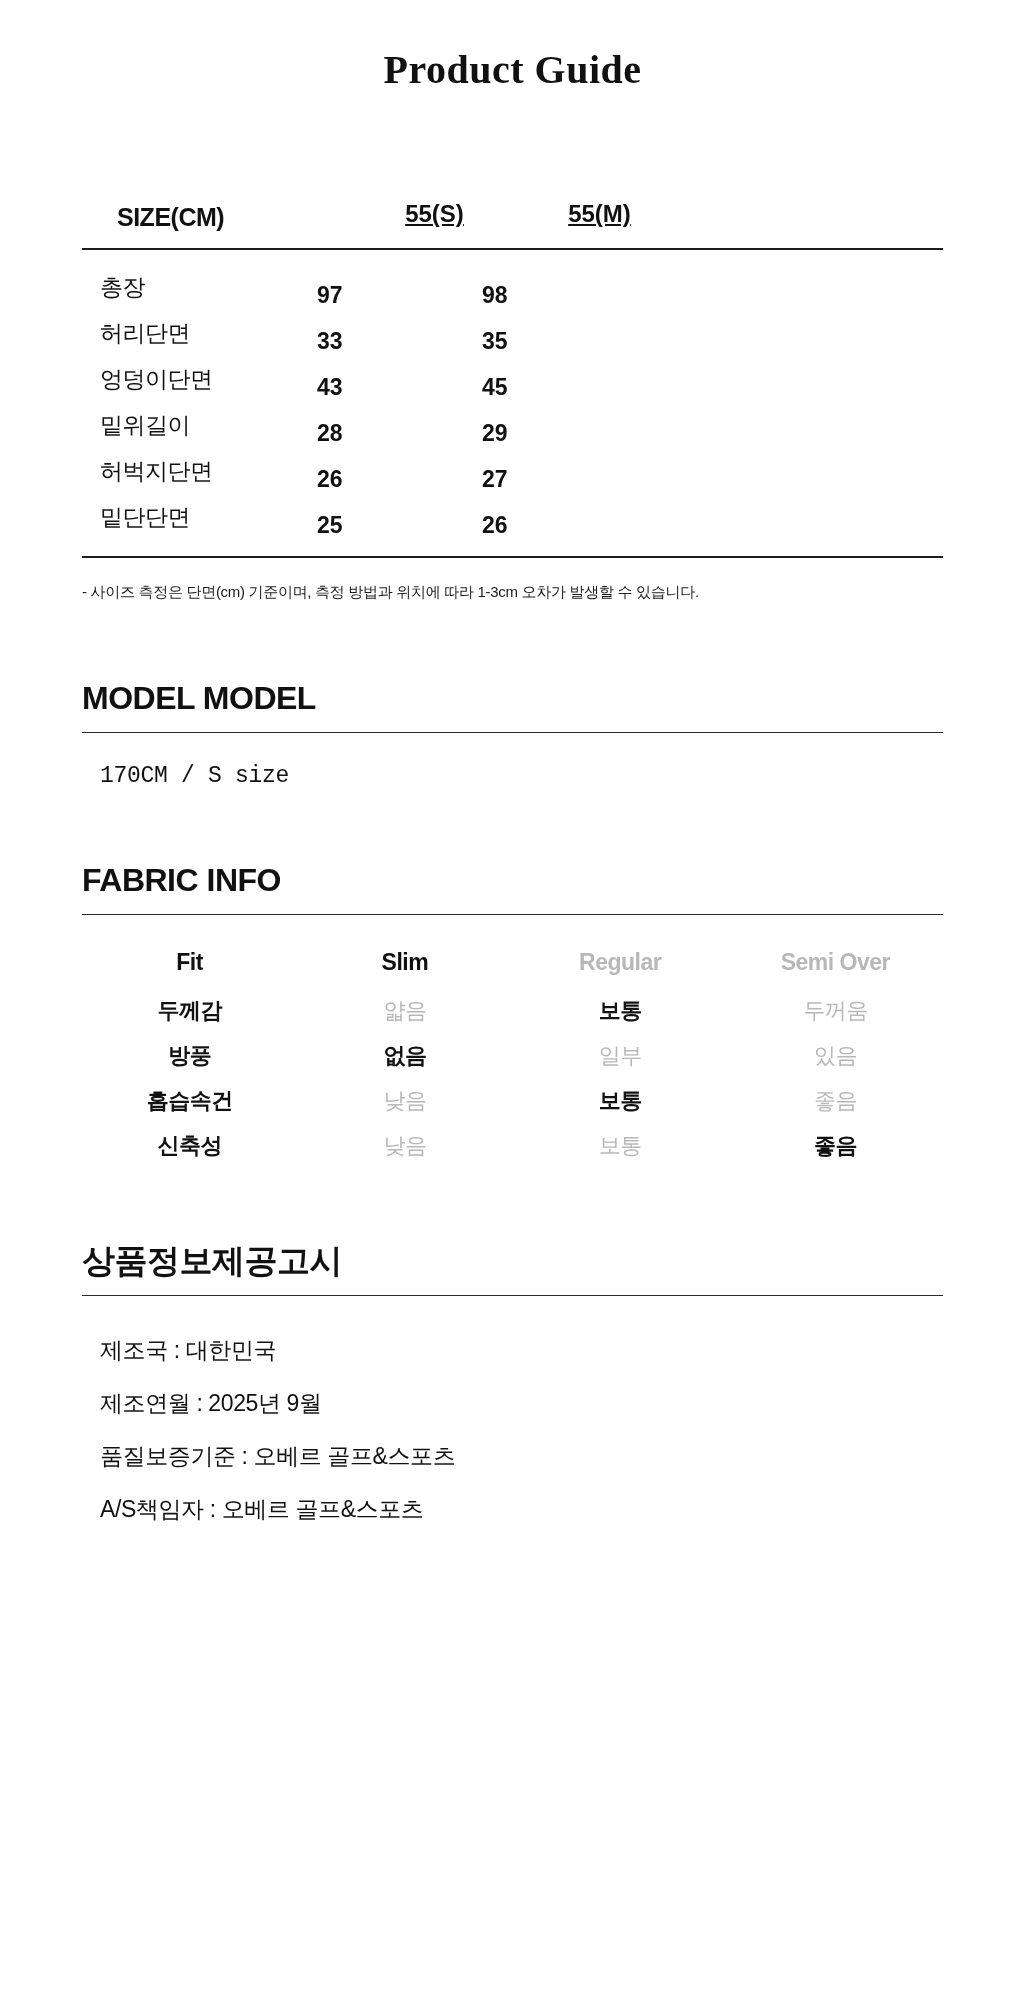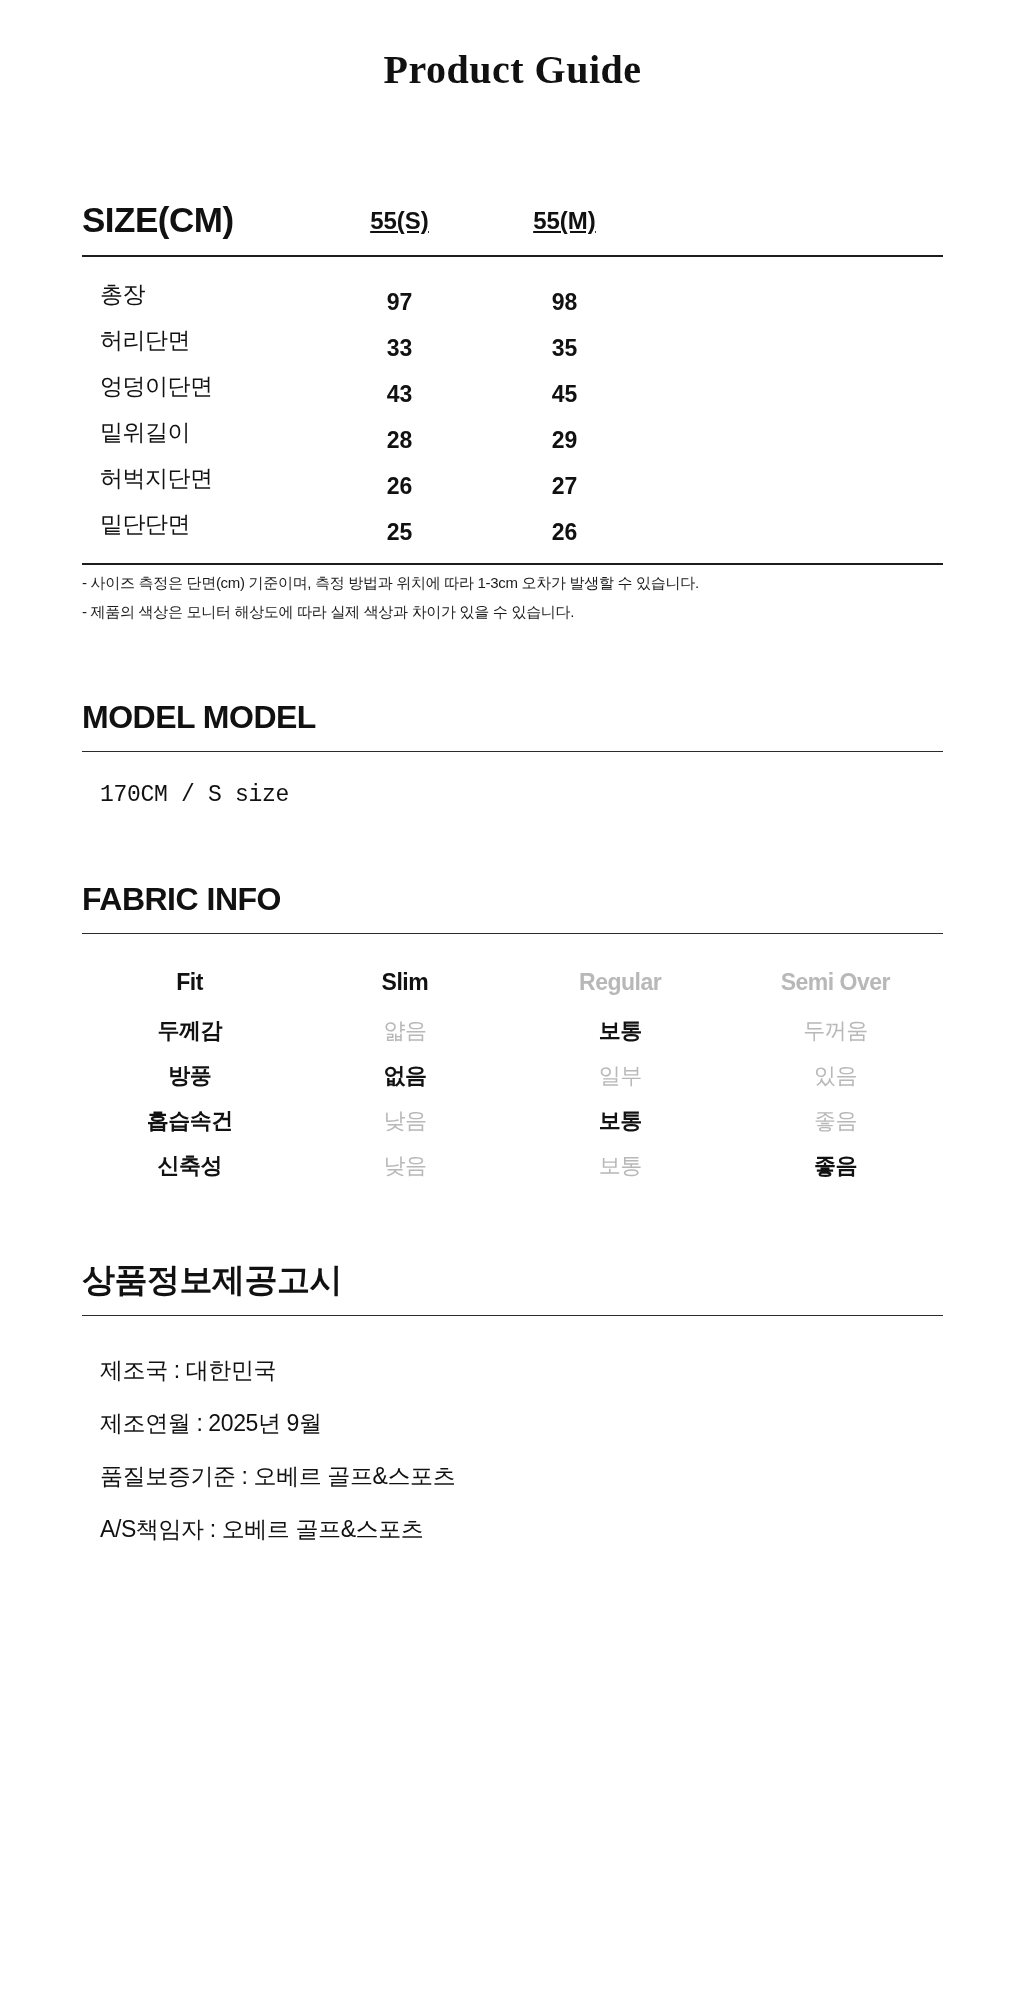--- a/index.html
+++ b/index.html
@@ -42,24 +42,25 @@
   .size-section {
     margin-top: 112px;
   }
   .size-head {
     display: flex;
     align-items: flex-end;
     padding-bottom: 18px;
   }
   .size-head .size-label {
     width: 235px;
-    font-size: 35px;
-    font-weight: 700;
-    letter-spacing: -0.5px;
-    line-height: 1;
+    font-size: 25px;
+    font-weight: 700;
+    letter-spacing: -0.5px;
+    line-height: 1;
+    margin-left: 35px;
   }
   .size-head .col {
     width: 165px;
     text-align: center;
     font-size: 24px;
     font-weight: 700;
     line-height: 1;
     padding-bottom: 4px;
     text-decoration: underline;
   }
@@ -84,28 +85,28 @@
   .size-row .rname {
     width: 235px;
     padding-left: 18px;
     box-sizing: border-box;
     font-size: 23px;
     font-weight: 400;
     letter-spacing: -0.5px;
   }
   .size-row .rval {
     width: 165px;
-    text-align: center;
+    text-align: left;
     font-size: 23px;
     font-weight: 700;
     margin-top: 16px;
   }
 
   .notes {
-    margin-top: 4px;
+    margin-top: 20px;
   }
   .note {
     font-size: 15px;
     color: #1b1b1b;
     letter-spacing: -0.3px;
     line-height: 1.9;
   }
 
   
   .section {
@@ -217,21 +218,20 @@
         <div class="rname">밑단단면</div>
         <div class="rval">25</div>
         <div class="rval">26</div>
       </div>
     </div>
 
     <div class="rule"></div>
 
     <div class="notes">
       <div class="note">- 사이즈 측정은 단면(cm) 기준이며, 측정 방법과 위치에 따라 1-3cm 오차가 발생할 수 있습니다.</div>
-      <div class="note">- 제품의 색상은 모니터 해상도에 따라 실제 색상과 차이가 있을 수 있습니다.</div>
     </div>
   </div>
 
   <div class="block section">
     <div class="sec-title">MODEL MODEL</div>
     <div class="rule-thin"></div>
     <div class="sec-body">170CM  /  S size</div>
   </div>
 
   <div class="block section">

